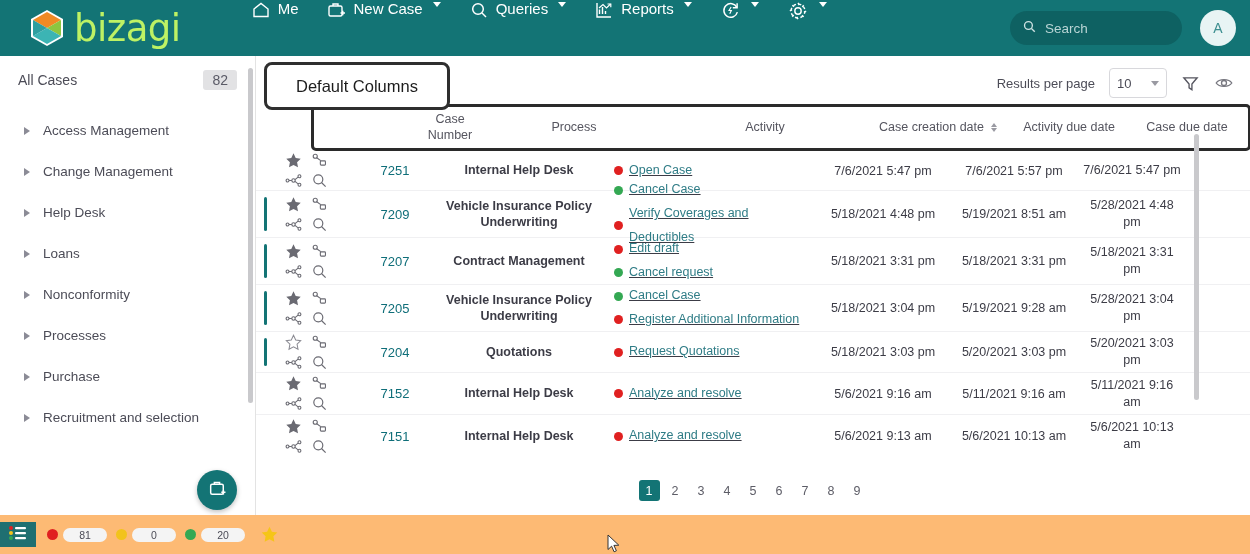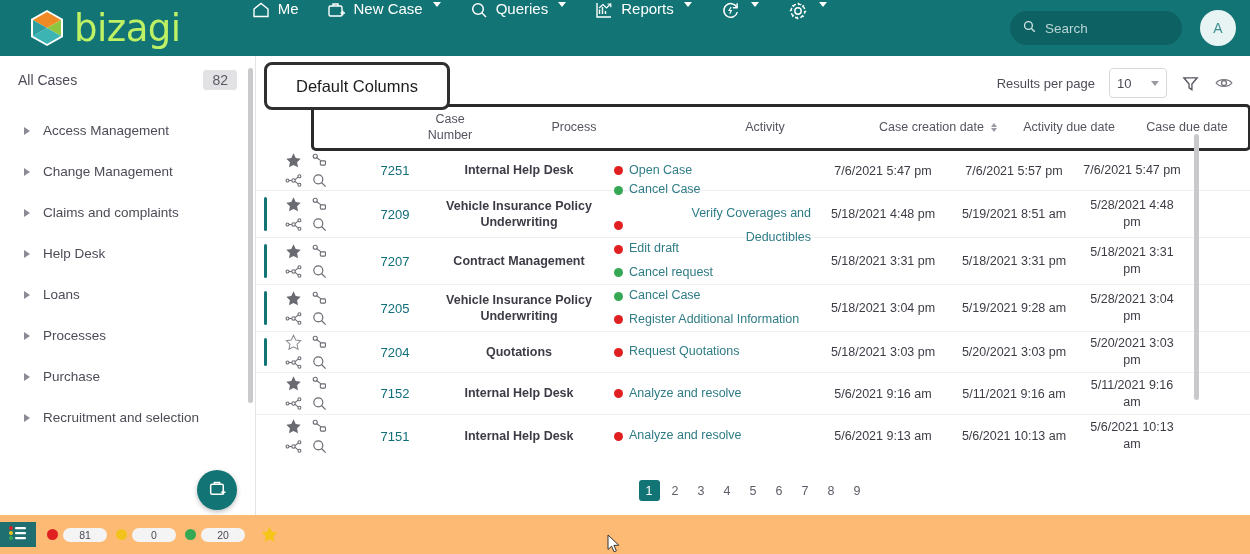--- a/index.html
+++ b/index.html
@@ -154,21 +154,21 @@
   }
   .cell { text-align: center; font-size: 12.5px; color: #3c3c46; padding: 0 5px; }
   .c-icons { width: 100px; display: flex; justify-content: center; }
   .icon-grid {
     display: grid; grid-template-columns: 26px 26px; grid-template-rows: 20px 20px;
     align-items: center; justify-items: center;
   }
   .icon-grid span { display: flex; cursor: pointer; }
   .c-num { width: 78px; color: #0f6e79; font-size: 13px; }
   .c-proc { width: 170px; font-weight: bold; color: #3c3c46; line-height: 1.3; }
-  .c-act { width: 212px; text-align: right; padding-left: 10px; }
+  .c-act { width: 212px; text-align: left; padding-left: 10px; text-decoration: underline; }
   .act-line {
     display: flex; align-items: center; gap: 6px;
     color: #2f7c86; font-size: 12.5px; line-height: 1.9; cursor: pointer;
   }
   .dot { width: 9px; height: 9px; border-radius: 50%; flex: 0 0 auto; }
   .c-d1 { width: 134px; }
   .c-d2 { width: 128px; }
   .c-d3 { width: 108px; line-height: 1.35; }
 
   .tbl-scroll {
@@ -322,29 +322,29 @@
       <div class="nav-row">
         <span class="arrow"></span>
         <span class="nm">Access Management</span>
       </div>
       <div class="nav-row">
         <span class="arrow"></span>
         <span class="nm">Change Management</span>
       </div>
       <div class="nav-row">
         <span class="arrow"></span>
-        <span class="nm">Claims and complaints</span>
-      </div>
-      <div class="nav-row">
-        <span class="arrow"></span>
         <span class="nm">Help Desk</span>
       </div>
       <div class="nav-row">
         <span class="arrow"></span>
         <span class="nm">Loans</span>
+      </div>
+      <div class="nav-row">
+        <span class="arrow"></span>
+        <span class="nm">Nonconformity</span>
       </div>
       <div class="nav-row">
         <span class="arrow"></span>
         <span class="nm">Processes</span>
       </div>
       <div class="nav-row">
         <span class="arrow"></span>
         <span class="nm">Purchase</span>
       </div>
       <div class="nav-row">

